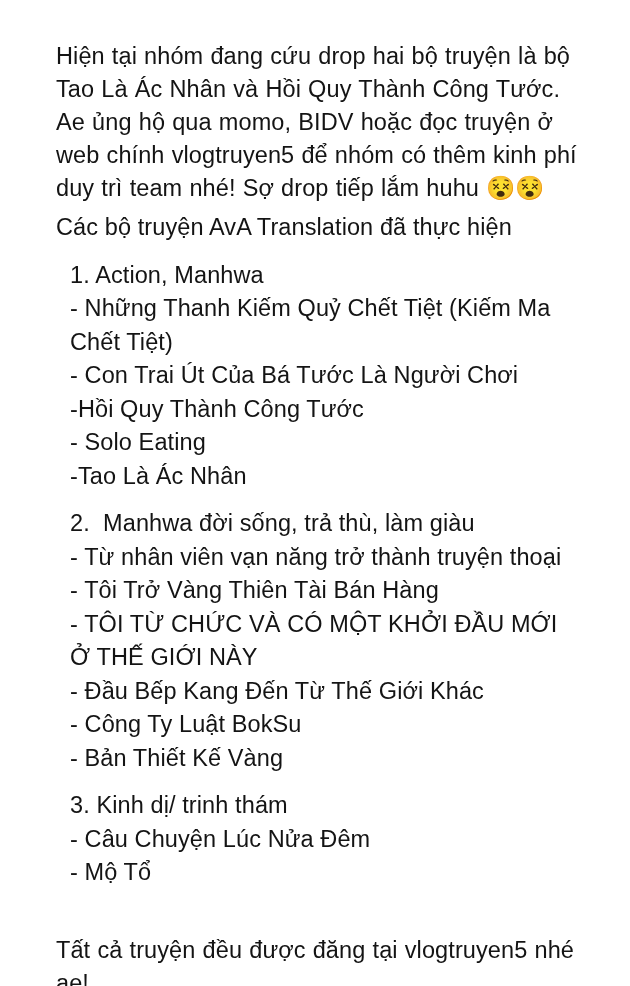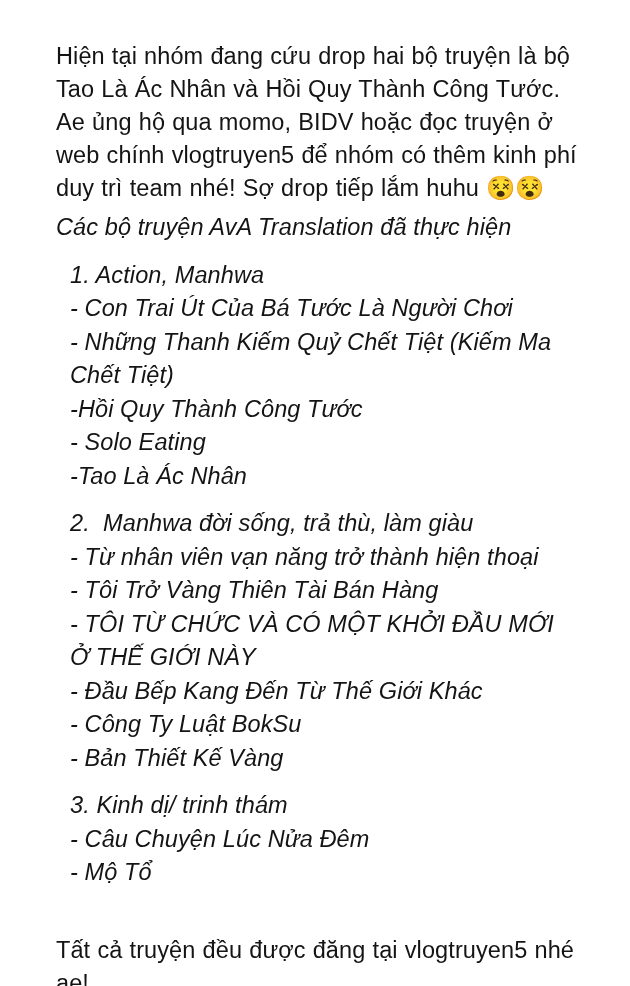--- a/index.html
+++ b/index.html
@@ -29,51 +29,50 @@
     letter-spacing: 0.1px;
     word-spacing: 0.5px;
   }
   .line {
     font-size: 23.5px;
     line-height: 33.5px;
     color: #141414;
     margin: 0;
     letter-spacing: 0.1px;
     white-space: pre-wrap;
-    font-style: italic;
   }
   .list-block {
     margin: 14px;
     padding: 0;
   }
   .gap {
     height: 30px;
   }
 </style>
 </head>
 <body>
 
 <div class="page">
 
   <p class="para">Hiện tại nhóm đang cứu drop hai bộ truyện là bộ Tao Là Ác Nhân và Hồi Quy Thành Công Tước. Ae ủng hộ qua momo, BIDV hoặc đọc truyện ở web chính vlogtruyen5 để nhóm có thêm kinh phí duy trì team nhé! Sợ drop tiếp lắm huhu 😵😵</p>
 
   <p class="line">Các bộ truyện AvA Translation đã thực hiện</p>
 
   <div class="list-block">
     <p class="line">1. Action, Manhwa</p>
+    <p class="line">- Những Thanh Kiếm Quỷ Chết Tiệt (Kiếm Ma Chết Tiệt)</p>
     <p class="line">- Con Trai Út Của Bá Tước Là Người Chơi</p>
-    <p class="line">- Những Thanh Kiếm Quỷ Chết Tiệt (Kiếm Ma Chết Tiệt)</p>
     <p class="line">-Hồi Quy Thành Công Tước</p>
     <p class="line">- Solo Eating</p>
     <p class="line">-Tao Là Ác Nhân</p>
   </div>
 
   <div class="list-block">
     <p class="line">2.  Manhwa đời sống, trả thù, làm giàu</p>
-    <p class="line">- Từ nhân viên vạn năng trở thành hiện thoại</p>
+    <p class="line">- Từ nhân viên vạn năng trở thành truyện thoại</p>
     <p class="line">- Tôi Trở Vàng Thiên Tài Bán Hàng</p>
     <p class="line">- TÔI TỪ CHỨC VÀ CÓ MỘT KHỞI ĐẦU MỚI Ở THẾ GIỚI NÀY</p>
     <p class="line">- Đầu Bếp Kang Đến Từ Thế Giới Khác</p>
     <p class="line">- Công Ty Luật BokSu</p>
     <p class="line">- Bản Thiết Kế Vàng</p>
   </div>
 
   <div class="list-block">
     <p class="line">3. Kinh dị/ trinh thám</p>
     <p class="line">- Câu Chuyện Lúc Nửa Đêm</p>

